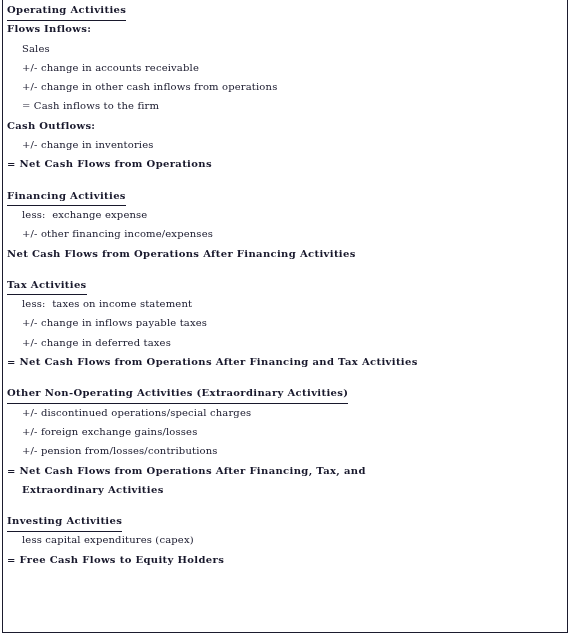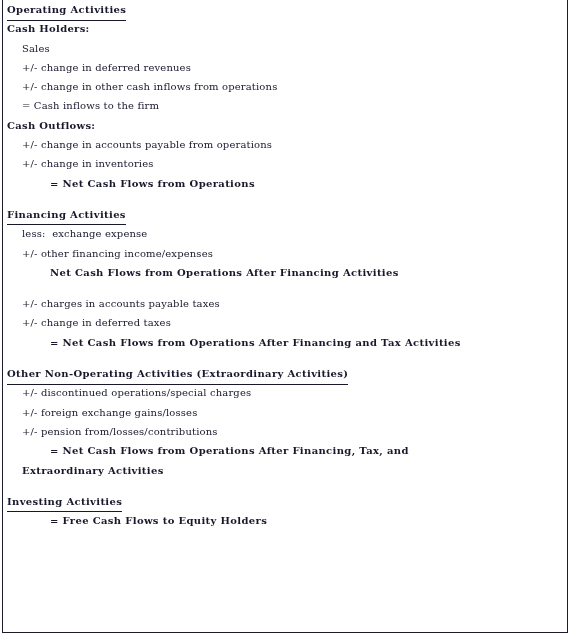--- a/index.html
+++ b/index.html
@@ -58,21 +58,20 @@
   }
 
   .ln.subhead {
     font-weight: bold;
     letter-spacing: 0.3px;
   }
 
   .ln.total {
     font-weight: bold;
     letter-spacing: 0.35px;
-    margin-left: 43px;
   }
 
   .ln.item {
     padding-left: 15px;
     letter-spacing: 0.15px;
   }
 
   .ln.cont {
     font-weight: bold;
     padding-left: 15px;
@@ -82,42 +81,44 @@
   .spacer {
     height: 12px;
   }
 </style>
 </head>
 <body>
 
 <div class="page-frame">
   <div class="doc" id="doc-body">
       <div class="ln heading"><span class="ul">Operating Activities</span></div>
-      <div class="ln subhead">Cash Holders:</div>
+      <div class="ln subhead">Flows Inflows:</div>
       <div class="ln item">Sales</div>
-      <div class="ln item">+/- change in deferred revenues</div>
+      <div class="ln item">+/- change in accounts receivable</div>
       <div class="ln item">+/- change in other cash inflows from operations</div>
       <div class="ln item">= Cash inflows to the firm</div>
       <div class="ln subhead">Cash Outflows:</div>
-      <div class="ln item">+/- change in accounts payable from operations</div>
       <div class="ln item">+/- change in inventories</div>
       <div class="ln total">= Net Cash Flows from Operations</div>
       <div class="spacer"></div>
       <div class="ln heading"><span class="ul">Financing Activities</span></div>
       <div class="ln item">less:  exchange expense</div>
       <div class="ln item">+/- other financing income/expenses</div>
       <div class="ln total">Net Cash Flows from Operations After Financing Activities</div>
       <div class="spacer"></div>
-      <div class="ln item">+/- charges in accounts payable taxes</div>
+      <div class="ln heading"><span class="ul">Tax Activities</span></div>
+      <div class="ln item">less:  taxes on income statement</div>
+      <div class="ln item">+/- change in inflows payable taxes</div>
       <div class="ln item">+/- change in deferred taxes</div>
       <div class="ln total">= Net Cash Flows from Operations After Financing and Tax Activities</div>
       <div class="spacer"></div>
       <div class="ln heading"><span class="ul">Other Non-Operating Activities (Extraordinary Activities)</span></div>
       <div class="ln item">+/- discontinued operations/special charges</div>
       <div class="ln item">+/- foreign exchange gains/losses</div>
       <div class="ln item">+/- pension from/losses/contributions</div>
       <div class="ln total">= Net Cash Flows from Operations After Financing, Tax, and</div>
       <div class="ln cont">Extraordinary Activities</div>
       <div class="spacer"></div>
       <div class="ln heading"><span class="ul">Investing Activities</span></div>
+      <div class="ln item">less capital expenditures (capex)</div>
       <div class="ln total">= Free Cash Flows to Equity Holders</div>
     </div>
 </div>
 
 </body></html>

